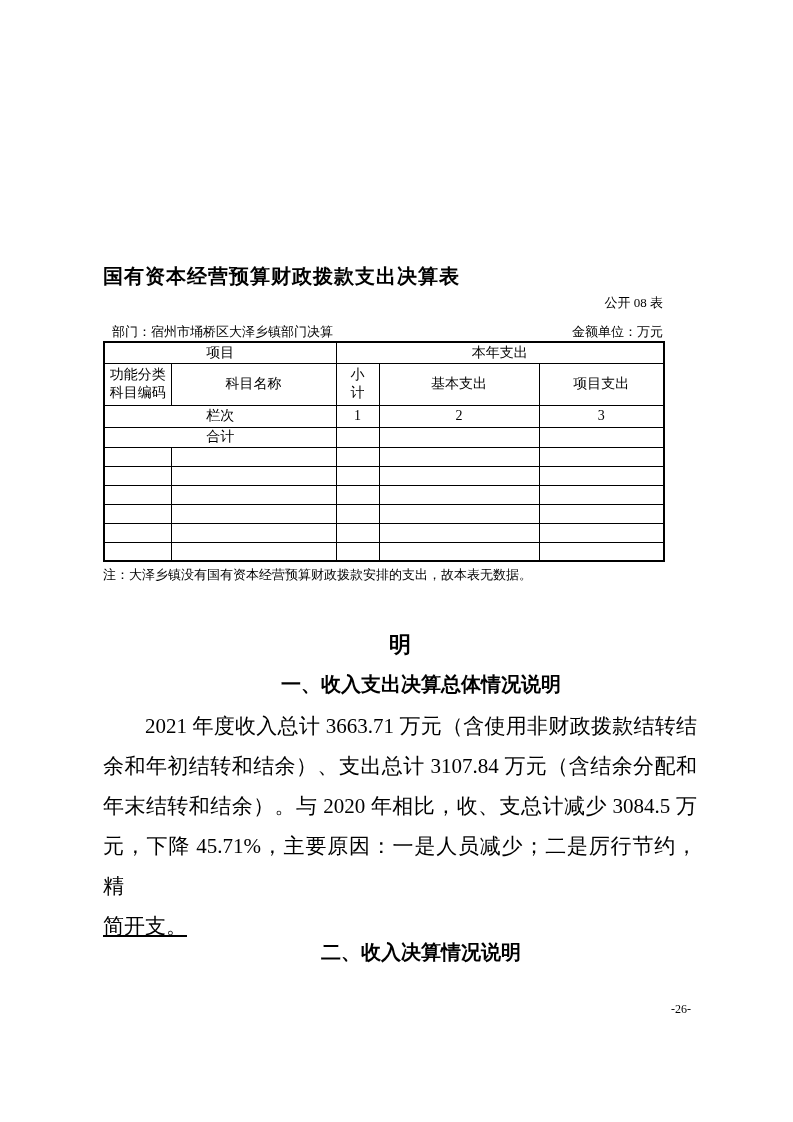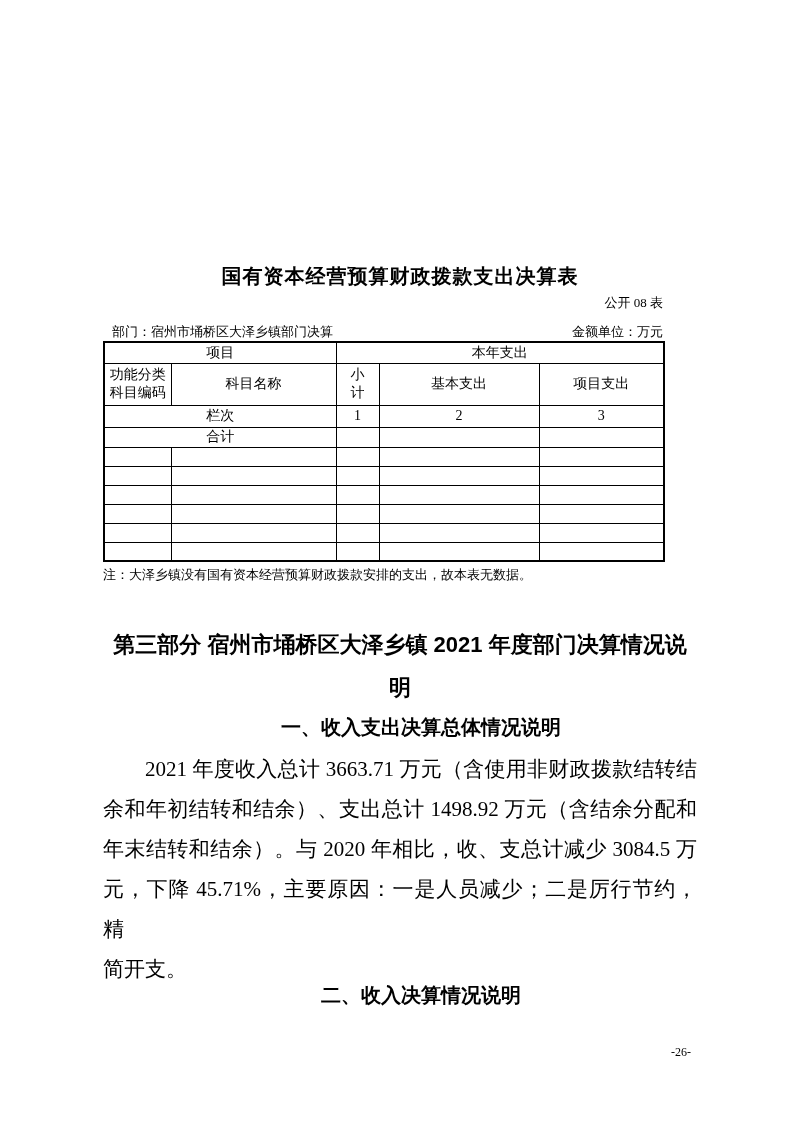--- a/index.html
+++ b/index.html
@@ -14,21 +14,20 @@
     overflow: hidden;
     margin: 0 auto;
   }
   .content { padding: 262px 96px 0 103px; }
 
   .doc-title {
     font-family: "Liberation Sans", "DejaVu Sans", sans-serif;
     font-weight: bold;
     font-size: 20px;
     line-height: 28px;
-    text-align: center;
     letter-spacing: 1px;
   }
 
   .table-block { width: 560px; }
   .code-line {
     text-align: right;
     font-size: 13px;
     line-height: 15px;
     margin-top: 5px;
   }
@@ -91,21 +90,21 @@
   }
   .num-heading.second { margin-top: -8px; }
 
   .para { margin-top: 8px; font-size: 21px; }
   .pline {
     line-height: 40px;
     text-align: justify;
     text-align-last: justify;
   }
   .pline.first { text-indent: 42px; }
-  .pline.last { text-align: left; text-align-last: left; }
+  .pline.last { text-align: left; text-align-last: left; text-decoration: underline; }
 
   .page-number {
     margin-top: 34px;
     text-align: right;
     font-size: 12px;
     line-height: 18px;
     padding-right: 6px;
   }
 </style>
 </head>
@@ -199,29 +198,28 @@
               <td></td>
               <td></td>
             </tr>
           </tbody>
       </table>
 
       <div class="table-note">注：大泽乡镇没有国有资本经营预算财政拨款安排的支出，故本表无数据。</div>
     </div>
 
     <div class="part3-heading">
-      <div>第三部分 宿州市埇桥区大泽乡镇 2021 年度部门决算情况说</div>
       <div>明</div>
     </div>
 
     <div class="num-heading">一、收入支出决算总体情况说明</div>
 
     <div class="para">
       <div class="pline first">2021 年度收入总计 3663.71 万元（含使用非财政拨款结转结</div>
-      <div class="pline">余和年初结转和结余）、支出总计 1498.92 万元（含结余分配和</div>
+      <div class="pline">余和年初结转和结余）、支出总计 3107.84 万元（含结余分配和</div>
       <div class="pline">年末结转和结余）。与 2020 年相比，收、支总计减少 3084.5 万</div>
       <div class="pline">元，下降 45.71%，主要原因：一是人员减少；二是厉行节约，精</div>
       <div class="pline last">简开支。</div>
     </div>
 
     <div class="num-heading second">二、收入决算情况说明</div>
 
     <div class="page-number">-26-</div>
 
   </div>

